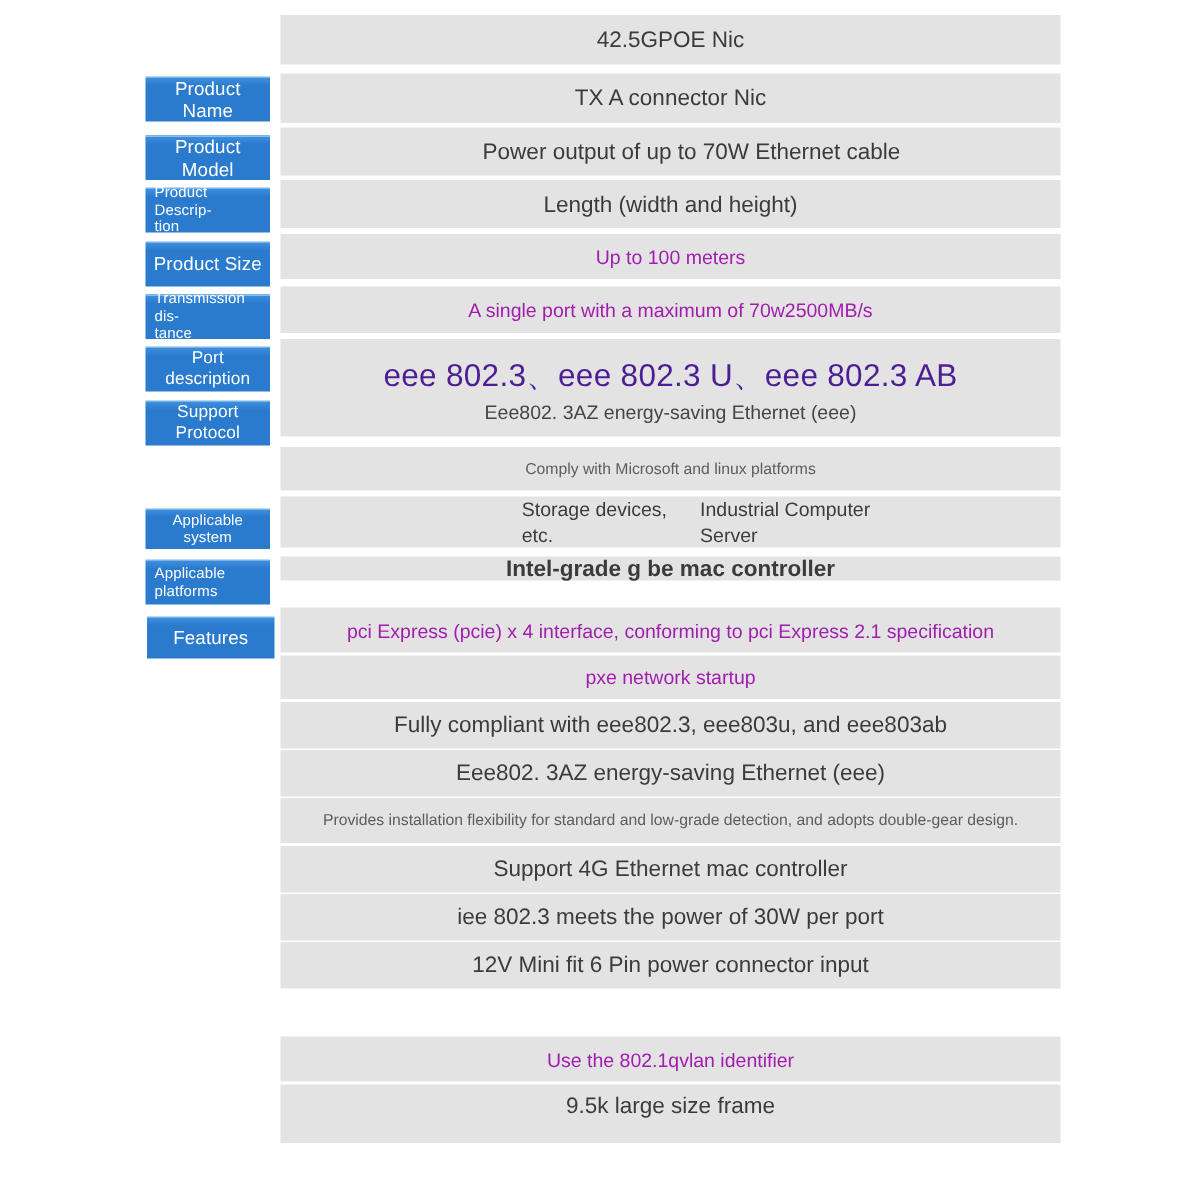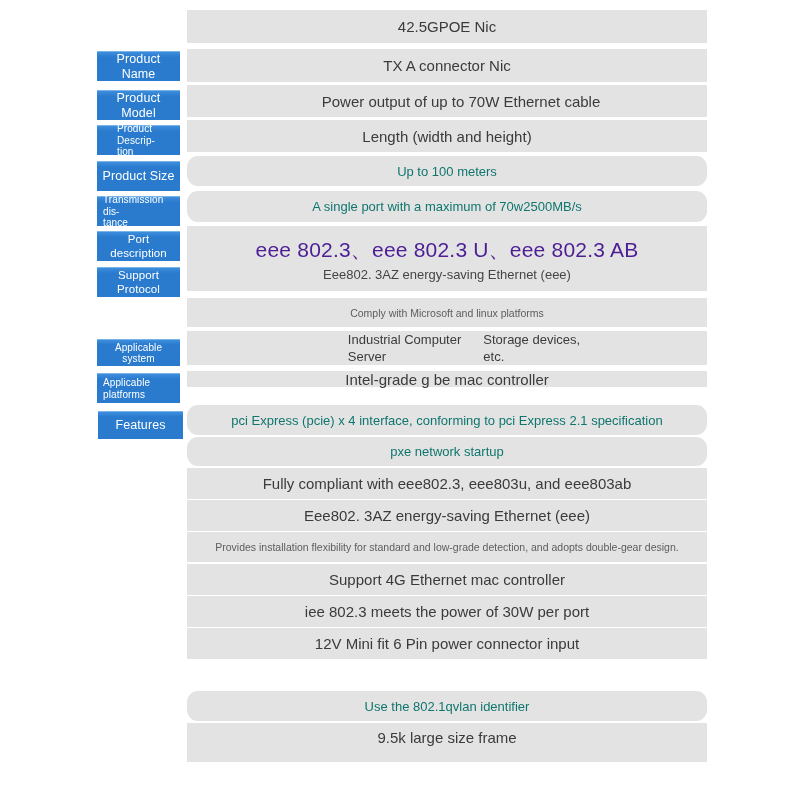--- a/index.html
+++ b/index.html
@@ -65,21 +65,21 @@
     background: #e3e3e3;
     box-sizing: border-box;
     display: flex;
     align-items: center;
     justify-content: center;
     color: #3b3b3b;
     text-align: center;
   }
 
   .v-lg   { font-size: 15px; }
-  .v-md   { font-size: 13px; color: #0f766e; border-radius: 11px; }
+  .v-md   { font-size: 13px; color: #a21caf; }
   .v-sm   { font-size: 10.5px; color: #5d5d5d; }
 
   .stacked {
     flex-direction: column;
     justify-content: center;
     gap: 3px;
   }
   .stacked .line-main {
     font-size: 21px;
     color: #4c1d95;
@@ -118,21 +118,21 @@
     <div class="label-cell lbl-big" style="top:12px;height:30px;">Product Name</div>
     <div class="value-cell v-lg" style="top:10px;height:33px;">42.5GPOE Nic</div>
   </div>
 
   <div class="spec-row">
     <div class="label-cell lbl-big" style="top:51px;height:30px;">Product Model</div>
     <div class="value-cell v-lg" style="top:49px;height:33px;">TX A connector Nic</div>
   </div>
 
   <div class="spec-row">
-    <div class="label-cell lbl-small" style="top:86px;height:30px;white-space:pre-line;justify-content:flex-start;text-align:left;padding-left:20px;">Product Descrip-
+    <div class="label-cell lbl-small" style="top:86px;height:30px;white-space:pre-line;justify-content:flex-start;text-align:left;padding-left:6px;">Product Descrip-
 tion</div>
     <div class="value-cell v-lg" style="top:85px;height:32px;padding-left:28px;">Power output of up to 70W Ethernet cable</div>
   </div>
 
   <div class="spec-row">
     <div class="label-cell lbl-big" style="top:122px;height:30px;">Product Size</div>
     <div class="value-cell v-lg" style="top:120px;height:32px;">Length (width and height)</div>
   </div>
 
   <div class="spec-row">
@@ -157,31 +157,31 @@
   <div class="spec-row">
     <div class="label-cell lbl-small" style="top:300px;height:27px;">Applicable system</div>
     <div class="value-cell v-sm" style="top:298px;height:29px;">Comply with Microsoft and linux platforms</div>
   </div>
 
   <div class="spec-row">
     <div class="label-cell lbl-small" style="top:334px;height:30px;white-space:pre-line;justify-content:flex-start;text-align:left;padding-left:6px;">Applicable
 platforms</div>
     <div class="value-cell" style="top:331px;height:34px;">
       <div class="equip-wrap">
+        <div class="equip-col">Storage devices,
+etc.</div>
         <div class="equip-col">Industrial Computer
 Server</div>
-        <div class="equip-col">Storage devices,
-etc.</div>
       </div>
     </div>
   </div>
 
   <div class="spec-row">
     <div class="label-cell lbl-wide lbl-big" style="top:372px;height:28px;">Features</div>
-    <div class="value-cell v-lg" style="top:371px;height:16px;">Intel-grade g be mac controller</div>
+    <div class="value-cell v-lg" style="top:371px;height:16px;font-weight:bold;">Intel-grade g be mac controller</div>
   </div>
 
   <div class="value-cell v-md" style="top:405px;height:30px;">pci Express (pcie) x 4 interface, conforming to pci Express 2.1 specification</div>
 
   <div class="value-cell v-md" style="top:437px;height:29px;">pxe network startup</div>
 
   <div class="value-cell v-lg" style="top:468px;height:31px;">Fully compliant with eee802.3, eee803u, and eee803ab</div>
 
   <div class="value-cell v-lg" style="top:500px;height:31px;">Eee802. 3AZ energy-saving Ethernet (eee)</div>
 

